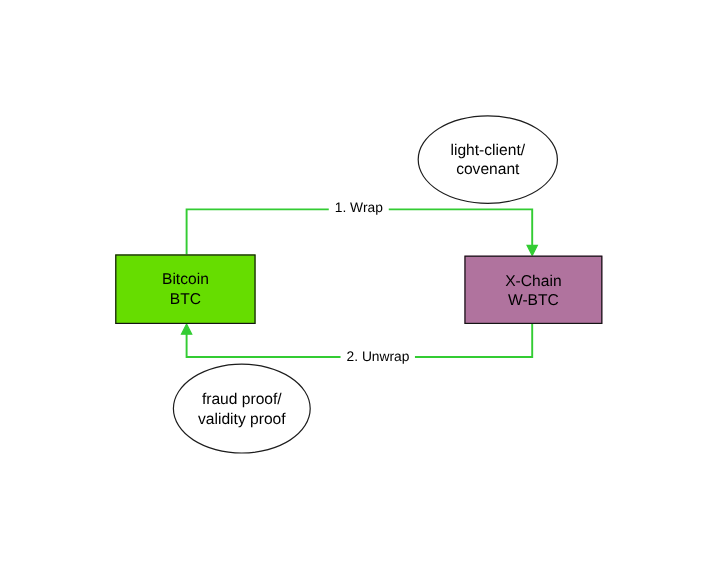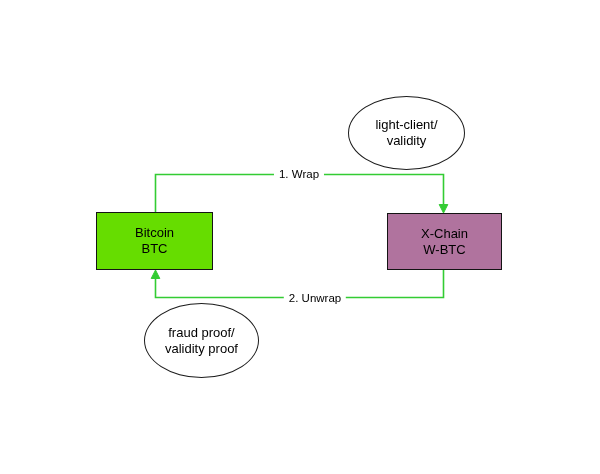--- a/index.html
+++ b/index.html
@@ -42,21 +42,21 @@
 
     <path d="M155.5,212 V174.5 H443.5 V205.5"></path>
     <polygon points="443.5,213 439.2,204.5 447.8,204.5"></polygon>
 
     <path d="M443.5,270 V297.5 H155.5 V277.5"></path>
     <polygon points="155.5,270 151.2,278.5 159.8,278.5"></polygon>
   </svg>
 
   <div class="node ellipse ellipse-top">
     <div>light-client/</div>
-    <div>validity</div>
+    <div>covenant</div>
   </div>
 
   <div class="node box box-bitcoin">
     <div>Bitcoin</div>
     <div>BTC</div>
   </div>
 
   <div class="node ellipse ellipse-bottom">
     <div>fraud proof/</div>
     <div>validity proof</div>

